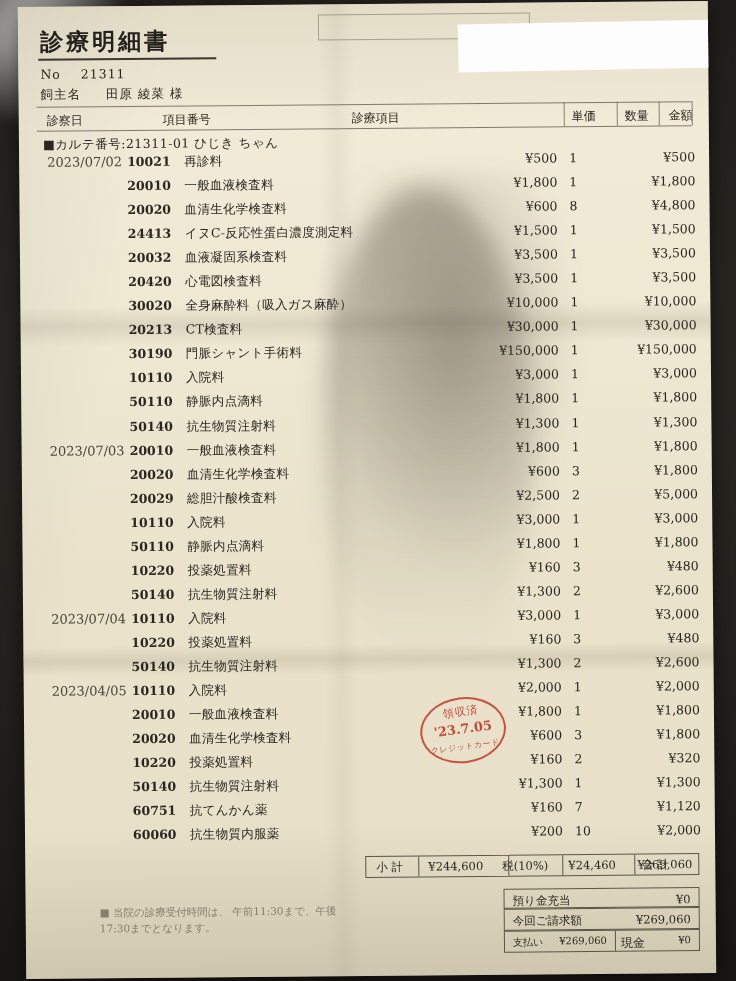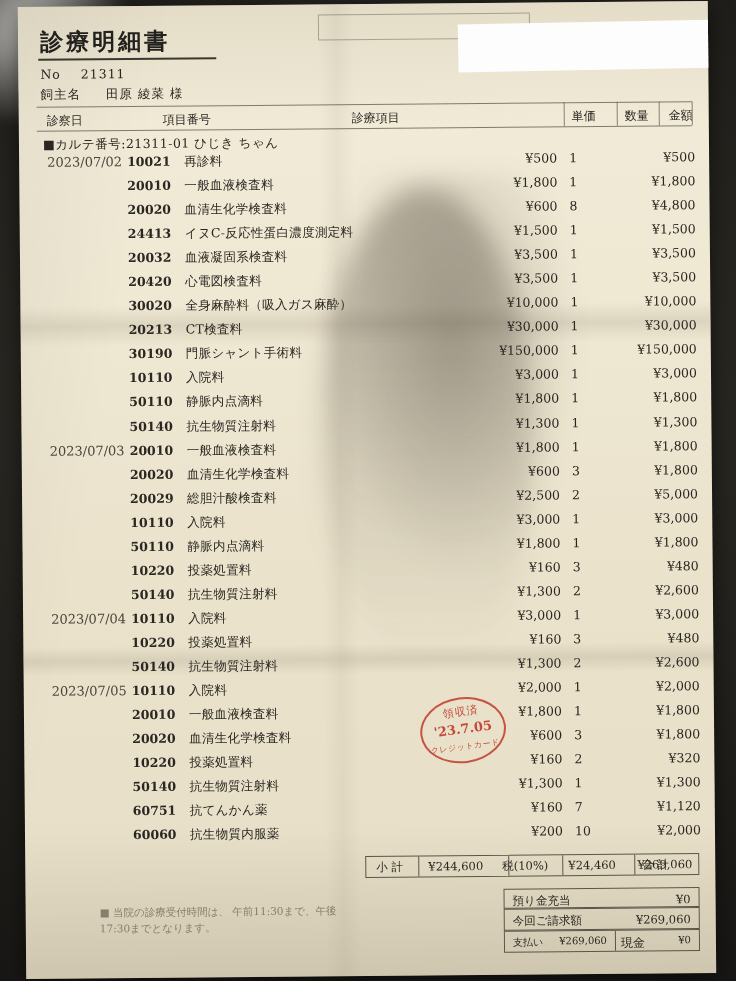--- a/index.html
+++ b/index.html
@@ -362,21 +362,21 @@
           </div>
           <div class="row">
             <span class="date"></span>
             <span class="code">50140</span>
             <span class="name">抗生物質注射料</span>
             <span class="unit">¥1,300</span>
             <span class="qty">2</span>
             <span class="amt">¥2,600</span>
           </div>
           <div class="row">
-            <span class="date">2023/07/05</span>
+            <span class="date">2023/04/05</span>
             <span class="code">10110</span>
             <span class="name">入院料</span>
             <span class="unit">¥2,000</span>
             <span class="qty">1</span>
             <span class="amt">¥2,000</span>
           </div>
           <div class="row">
             <span class="date"></span>
             <span class="code">20010</span>
             <span class="name">一般血液検査料</span>

